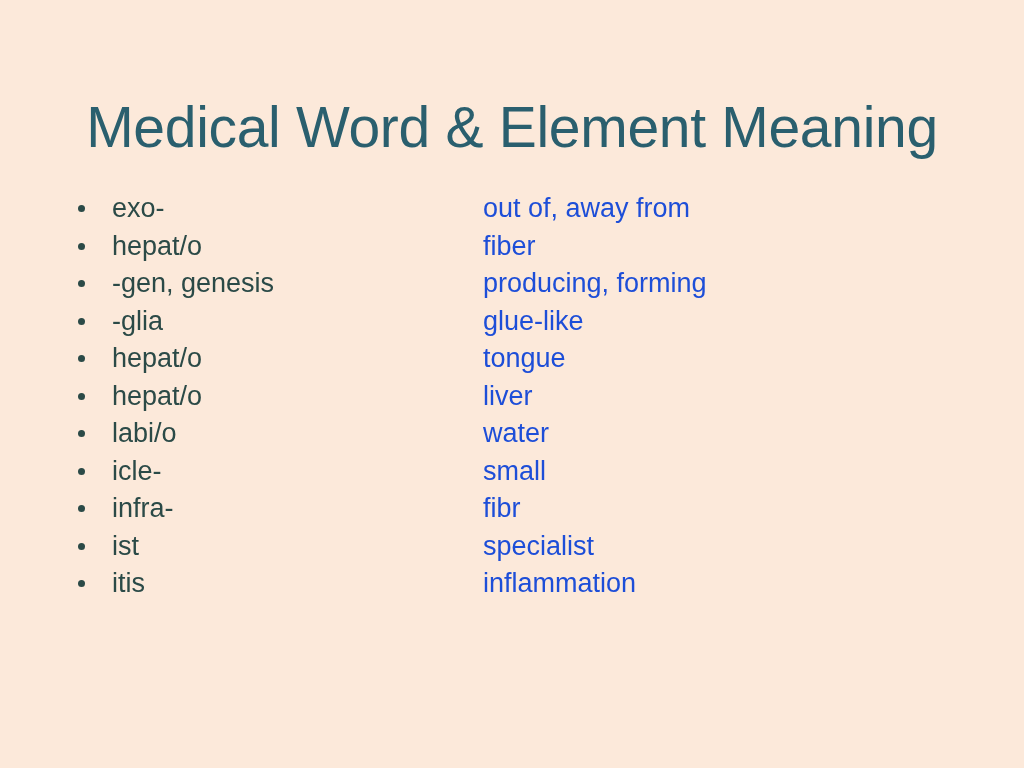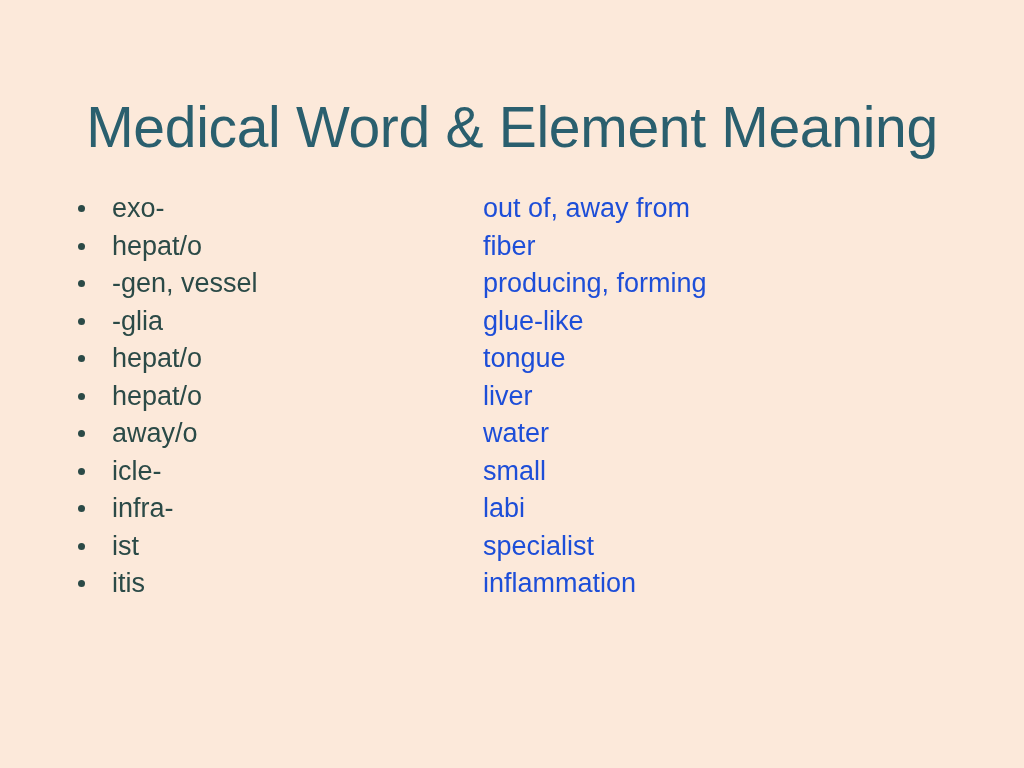--- a/index.html
+++ b/index.html
@@ -92,21 +92,21 @@
     </li>
 
     <li class="row">
       <span class="bullet"></span>
       <span class="term">hepat/o</span>
       <span class="meaning">fiber</span>
     </li>
 
     <li class="row">
       <span class="bullet"></span>
-      <span class="term">-gen, vessel</span>
+      <span class="term">-gen, genesis</span>
       <span class="meaning">producing, forming</span>
     </li>
 
     <li class="row">
       <span class="bullet"></span>
       <span class="term">-glia</span>
       <span class="meaning">glue-like</span>
     </li>
 
     <li class="row">
@@ -117,34 +117,34 @@
 
 
     <li class="row">
       <span class="bullet"></span>
       <span class="term">hepat/o</span>
       <span class="meaning">liver</span>
     </li>
 
     <li class="row">
       <span class="bullet"></span>
-      <span class="term">away/o</span>
+      <span class="term">labi/o</span>
       <span class="meaning">water</span>
     </li>
 
     <li class="row">
       <span class="bullet"></span>
       <span class="term">icle-</span>
       <span class="meaning">small</span>
     </li>
 
     <li class="row">
       <span class="bullet"></span>
       <span class="term">infra-</span>
-      <span class="meaning">labi</span>
+      <span class="meaning">fibr</span>
     </li>
 
     <li class="row">
       <span class="bullet"></span>
       <span class="term">ist</span>
       <span class="meaning">specialist</span>
     </li>
 
     <li class="row">
       <span class="bullet"></span>

